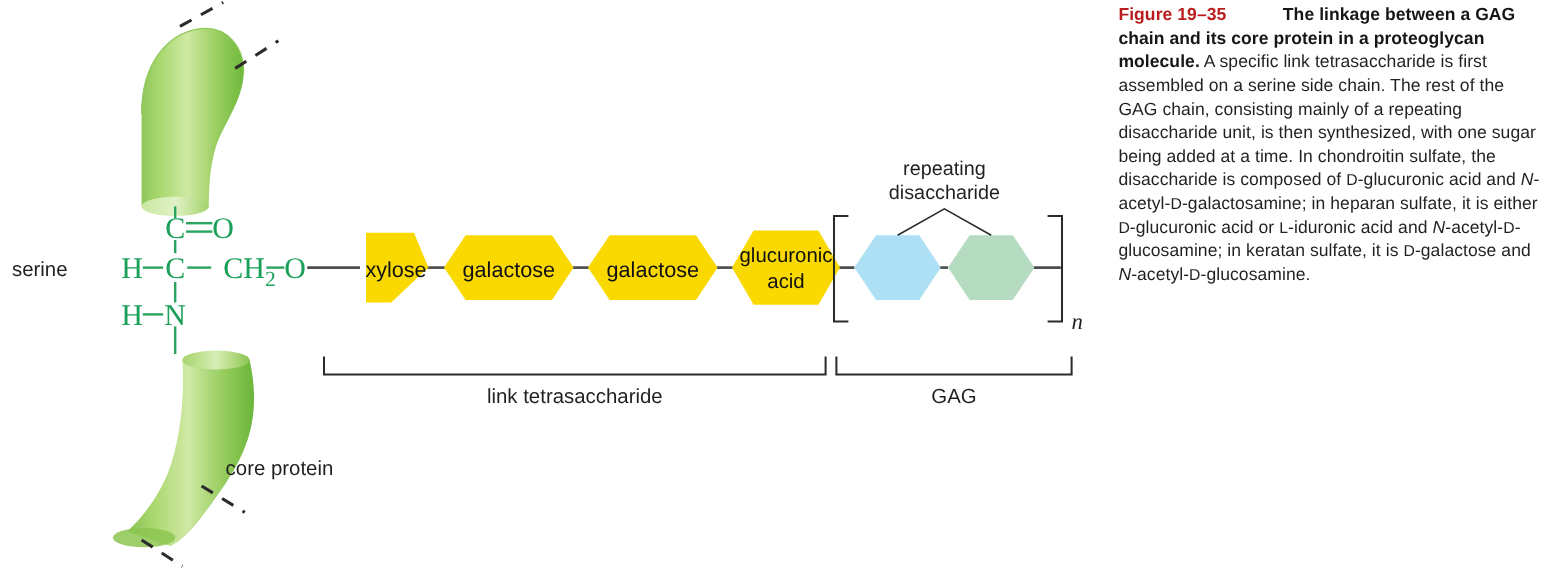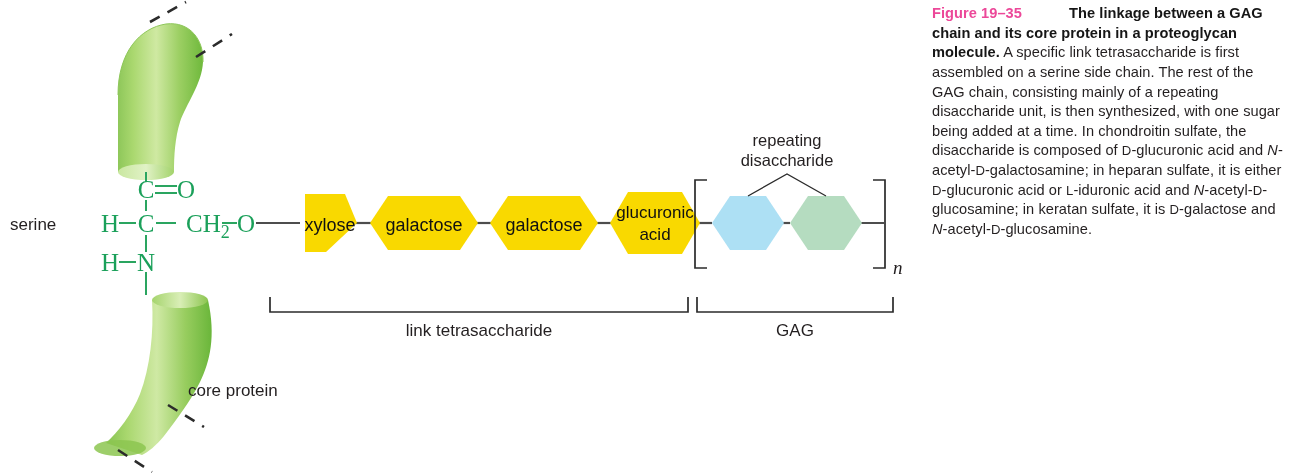--- a/index.html
+++ b/index.html
@@ -16,21 +16,21 @@
   .diagram{position:absolute;left:0;top:0;width:930px;height:474px;}
   .diagram svg{position:absolute;left:0;top:0;}
 
   
   .caption{
     position:absolute;left:932px;top:4px;width:352px;
     font-size:14.6px;line-height:1.345;color:#231f20;
     letter-spacing:0.004em;
     text-align:left;
   }
-  .caption .fignum{color:#ec4899;font-weight:bold;}
+  .caption .fignum{color:#b91c1c;font-weight:bold;}
   .caption .bold{font-weight:bold;color:#161616;margin-left:43px;}
   .caption .ital{font-style:italic;}
   .caption .sc{font-size:0.90em;}
 </style>
 </head>
 <body>
 
 <div id="figure-root">
 
   <div class="diagram">

